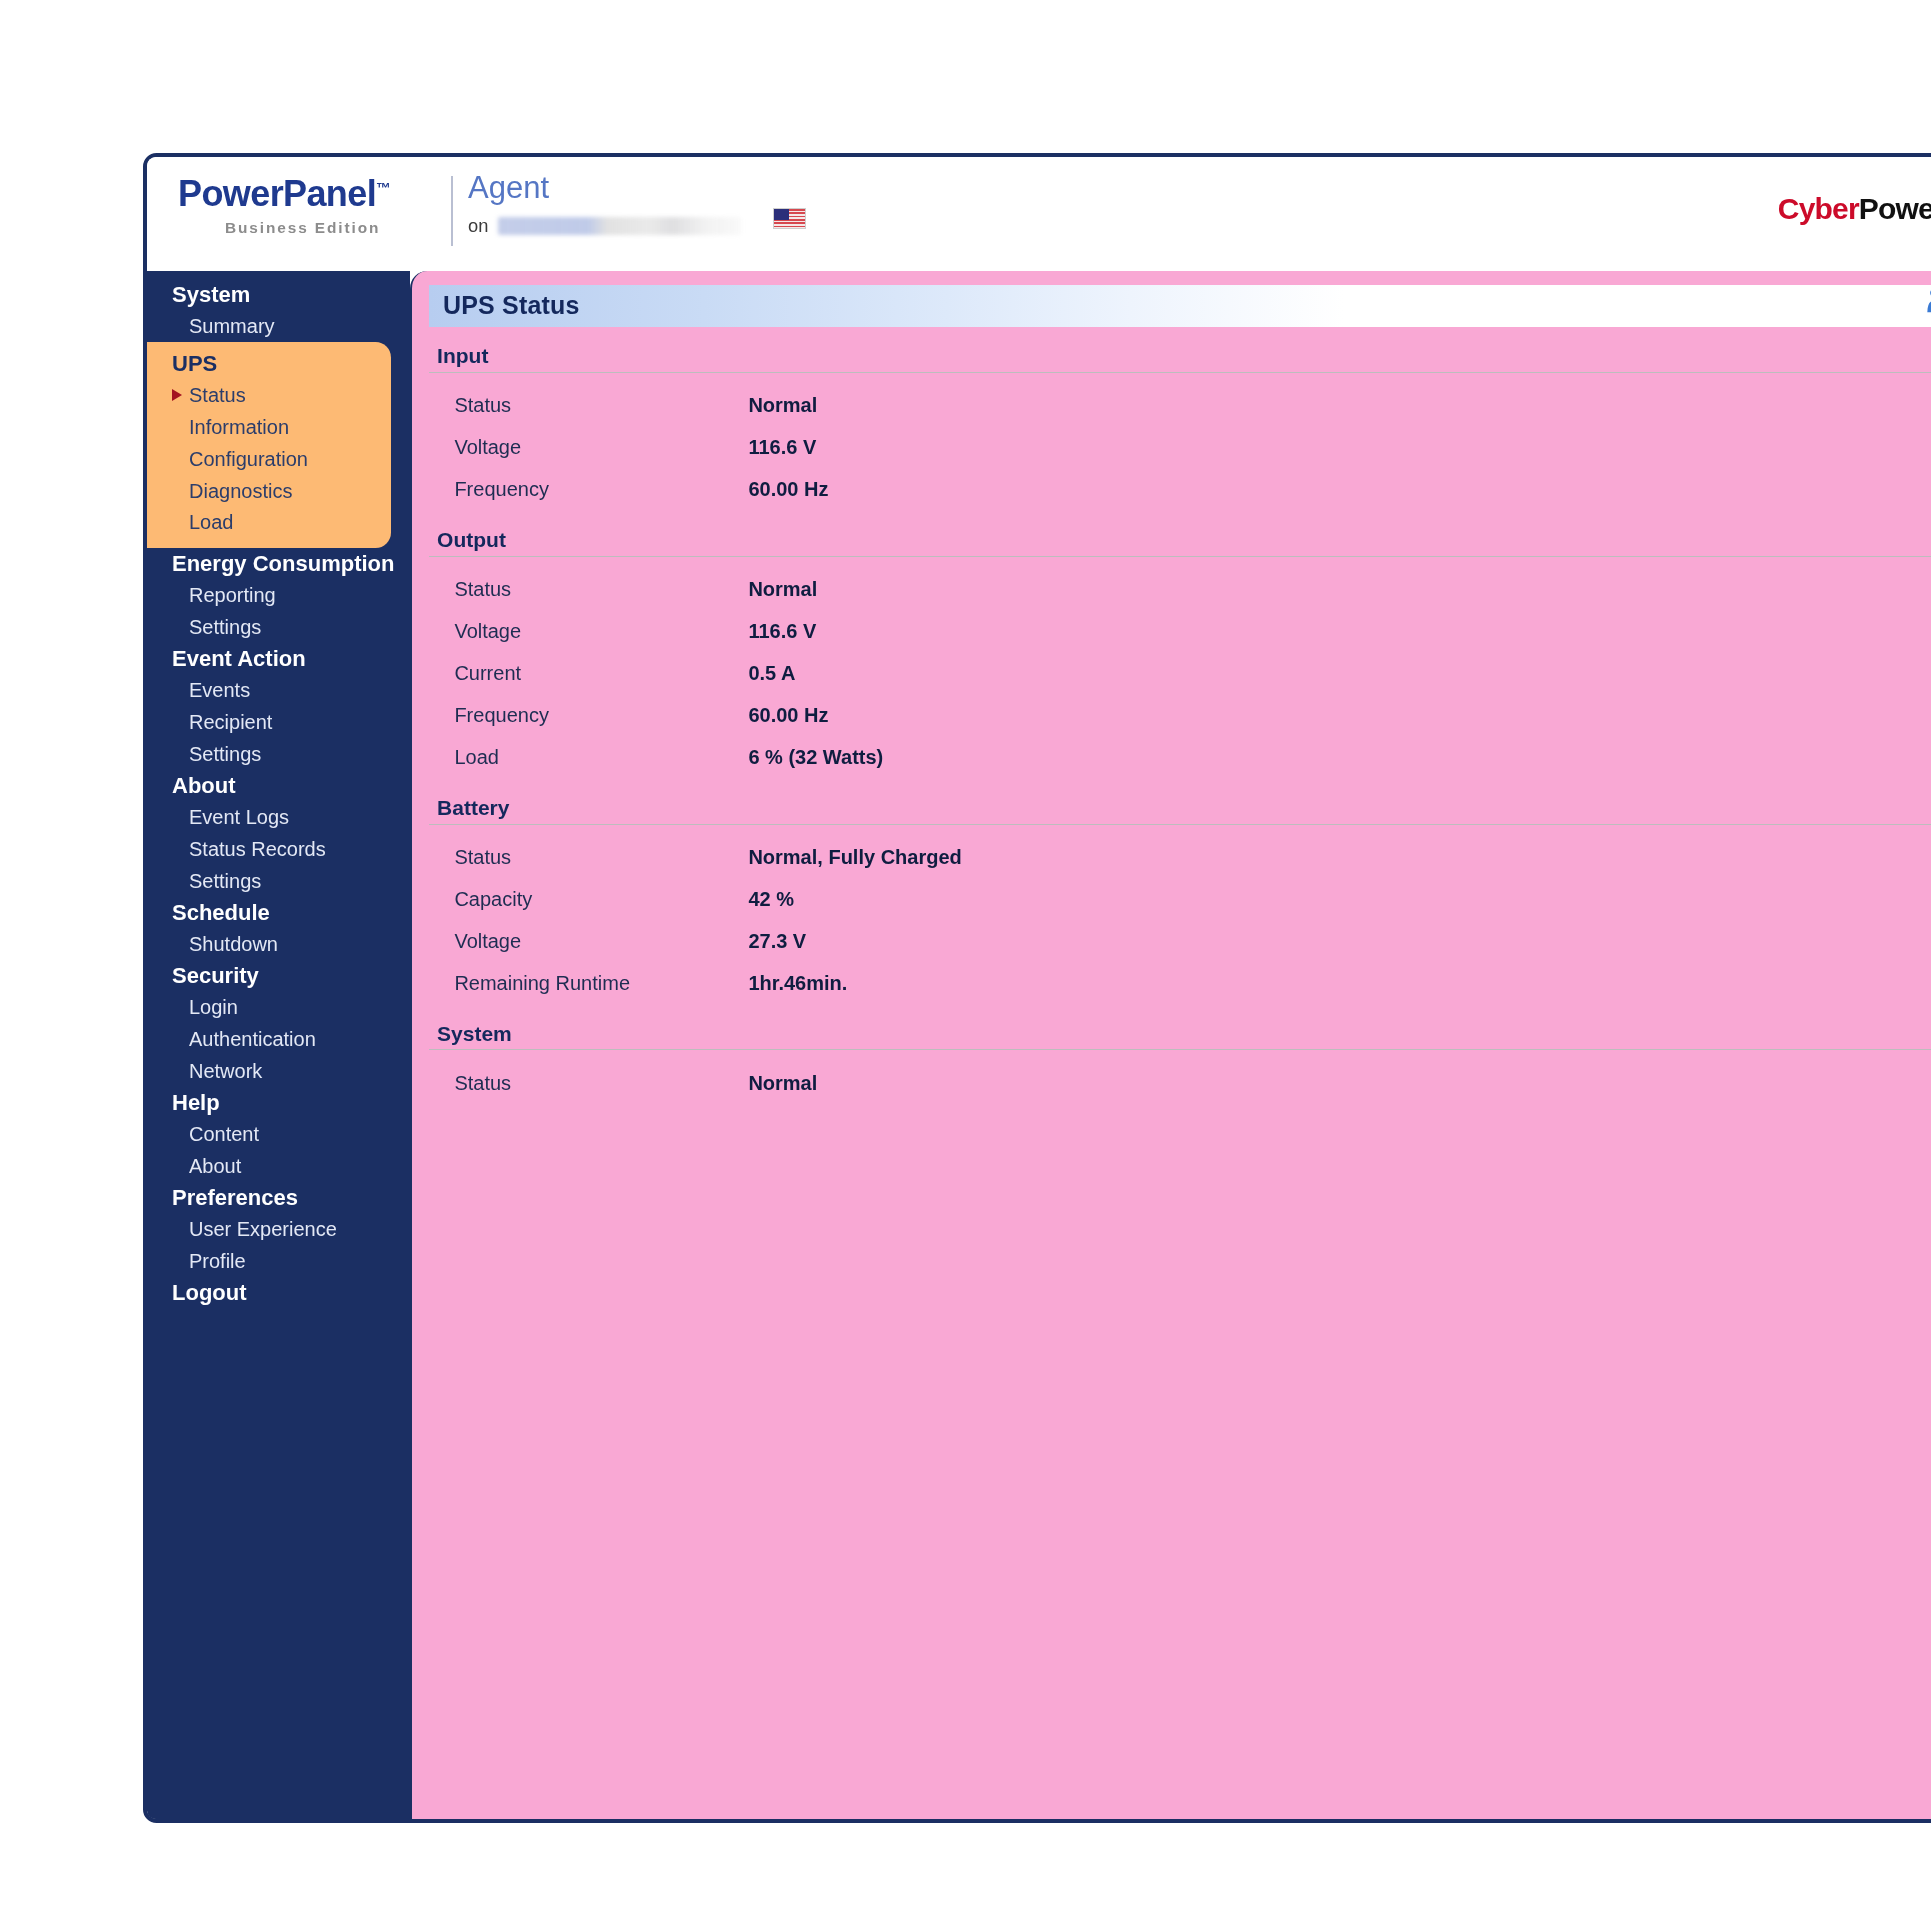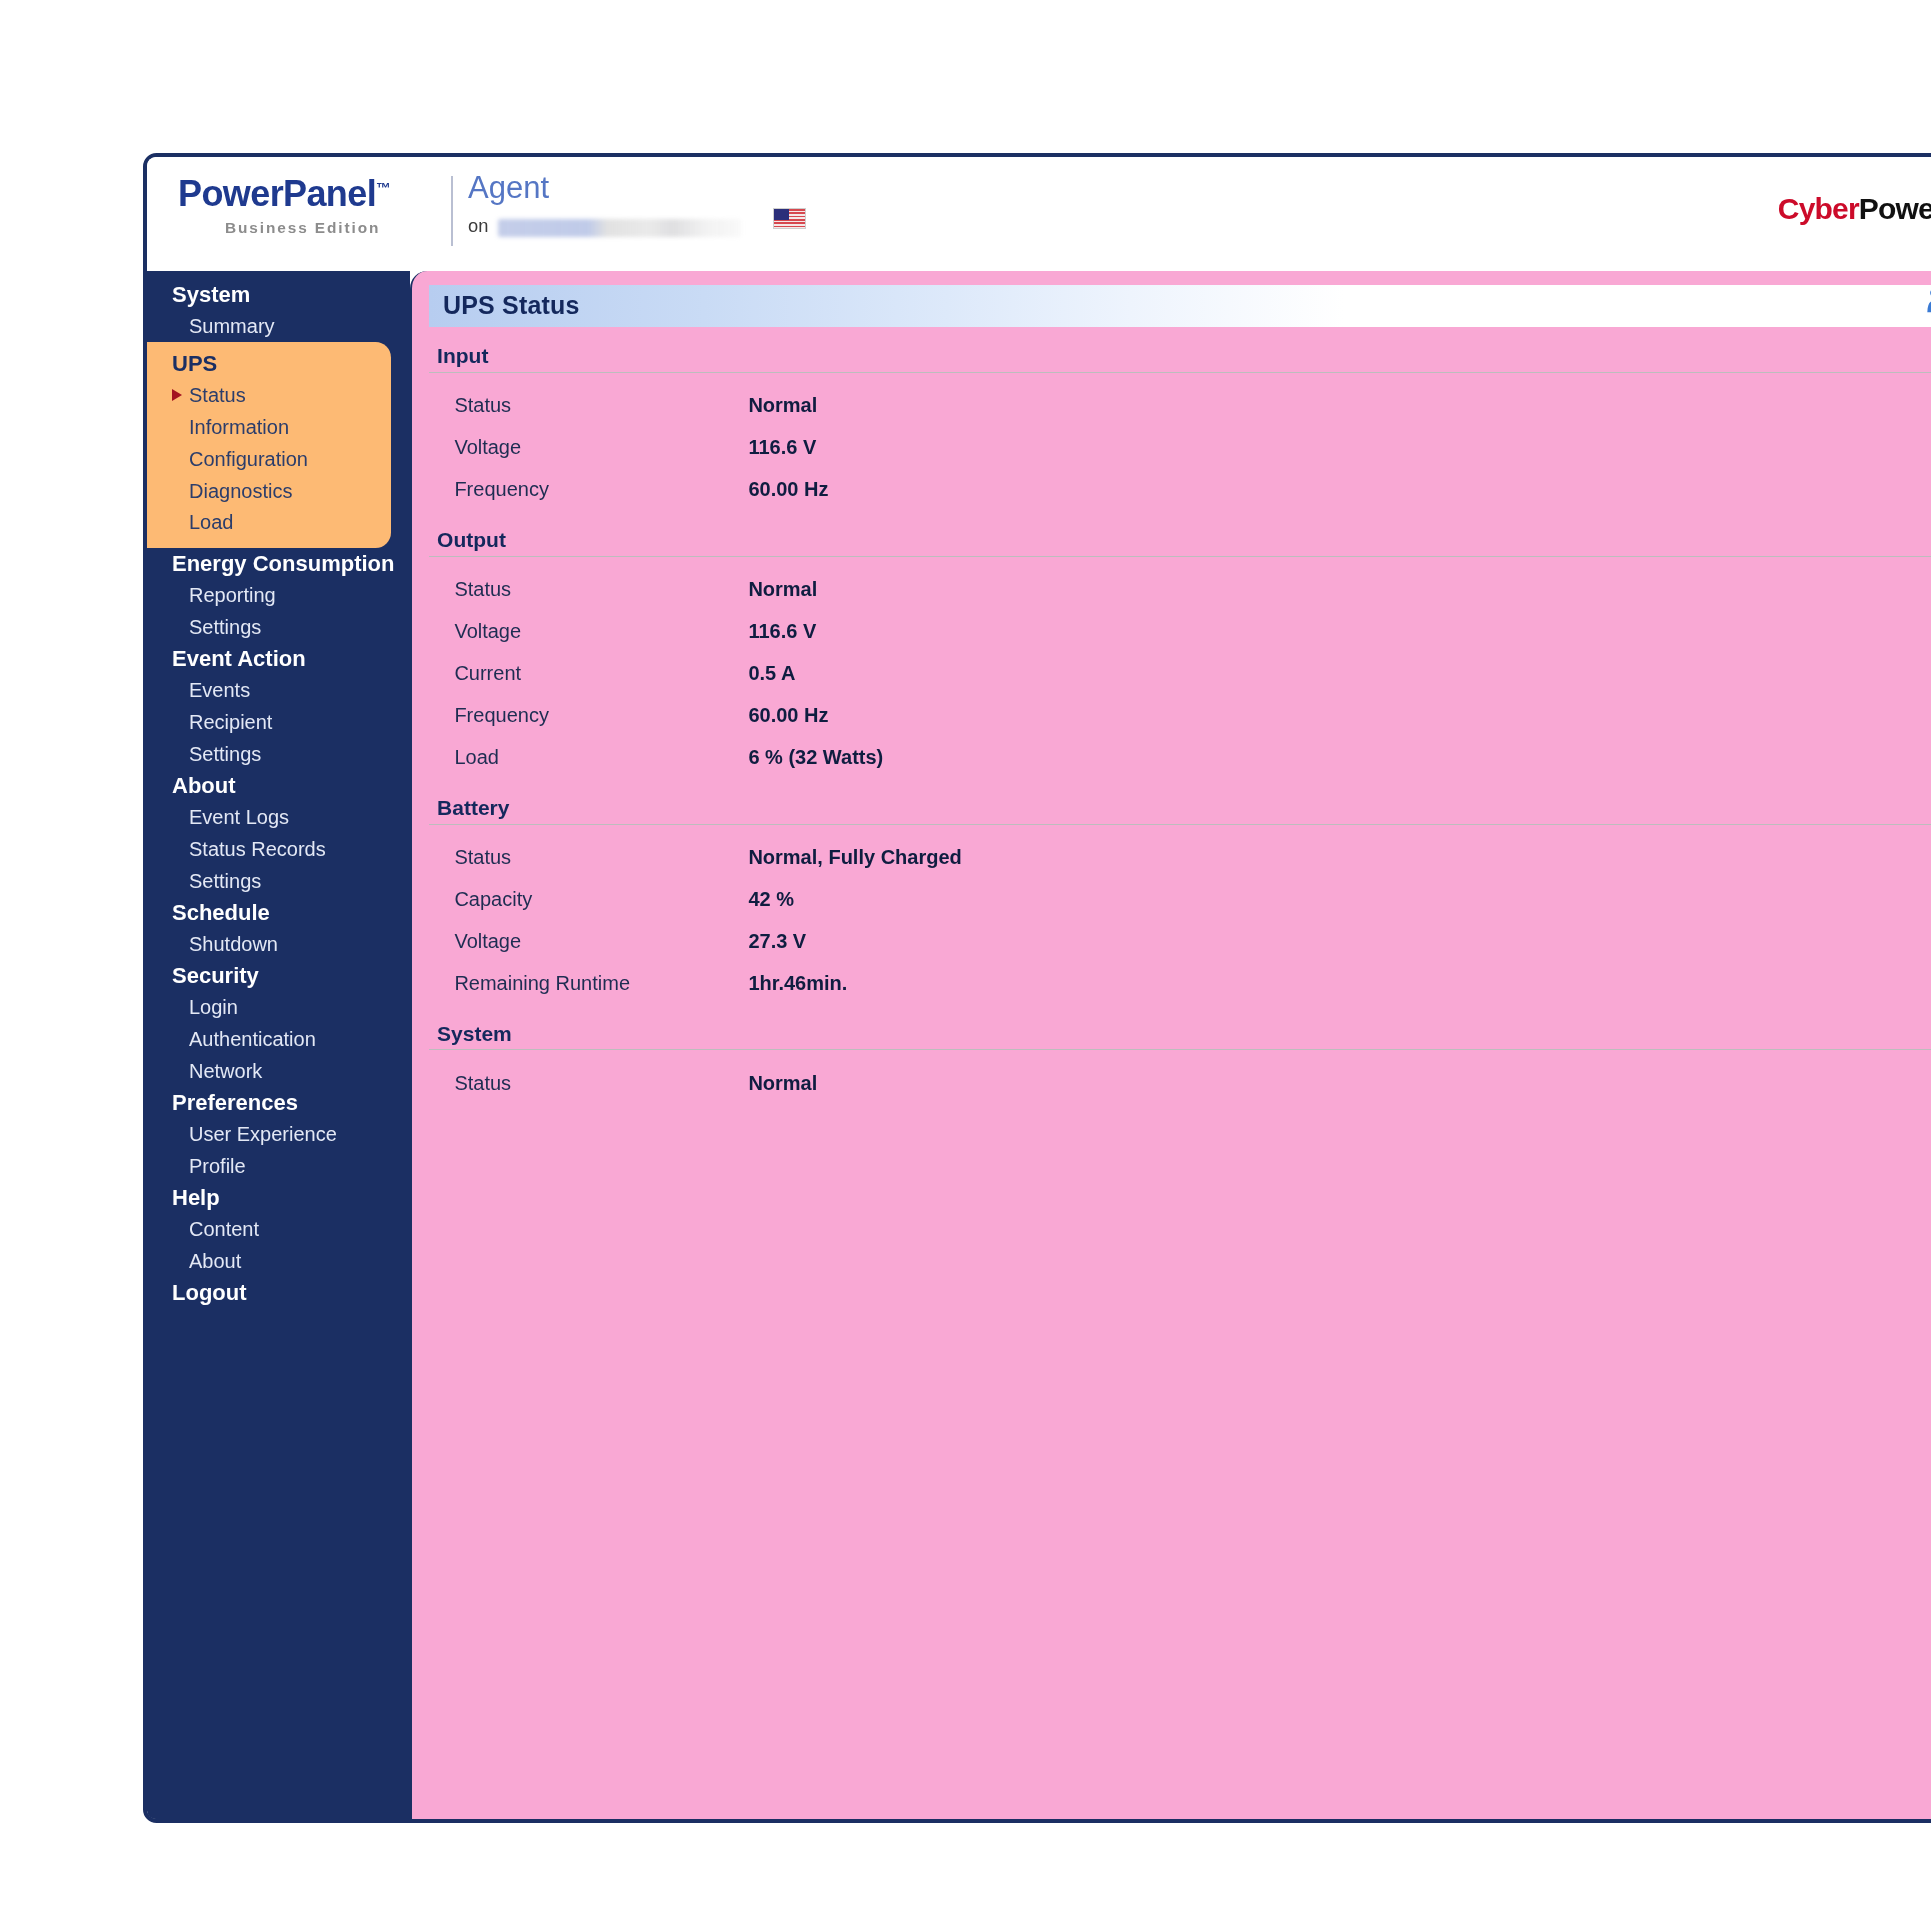--- a/index.html
+++ b/index.html
@@ -86,21 +86,21 @@
     top: 15.4px;
   }
   .agent-title {
     font-size: 31px;
     color: #5576c4;
     line-height: 1;
   }
   .agent-host-row {
     margin-top: 11.6px;
     display: flex;
-    align-items: flex-end;
+    align-items: center;
     gap: 9.7px;
   }
   .agent-on {
     font-size: 18.3px;
     color: #3a3a3a;
   }
   .host-redacted {
     width: 243px;
     height: 18.3px;
     border-radius: 1.9px;
@@ -344,28 +344,28 @@
           <div class="nav-header">Schedule</div>
           <div class="nav-item"><span>Shutdown</span></div>
         </div>
         <div class="nav-group">
           <div class="nav-header">Security</div>
           <div class="nav-item"><span>Login</span></div>
           <div class="nav-item"><span>Authentication</span></div>
           <div class="nav-item"><span>Network</span></div>
         </div>
         <div class="nav-group">
+          <div class="nav-header">Help</div>
+          <div class="nav-item"><span>Content</span></div>
+          <div class="nav-item"><span>About</span></div>
+        </div>
+        <div class="nav-group">
           <div class="nav-header">Preferences</div>
           <div class="nav-item"><span>User Experience</span></div>
           <div class="nav-item"><span>Profile</span></div>
-        </div>
-        <div class="nav-group">
-          <div class="nav-header">Help</div>
-          <div class="nav-item"><span>Content</span></div>
-          <div class="nav-item"><span>About</span></div>
         </div>
         <div class="nav-group">
           <div class="nav-header">Logout</div>
         </div>
       </div>
 
     <div class="content">
 
       <div class="panel-title-bar">
         <div class="panel-title">UPS Status</div>

